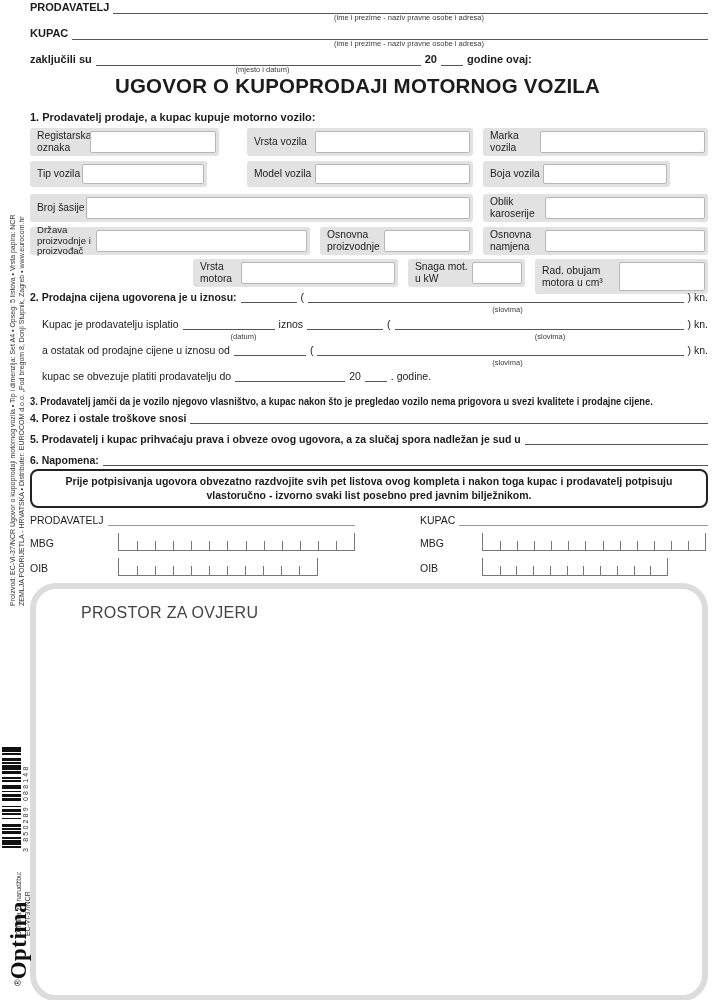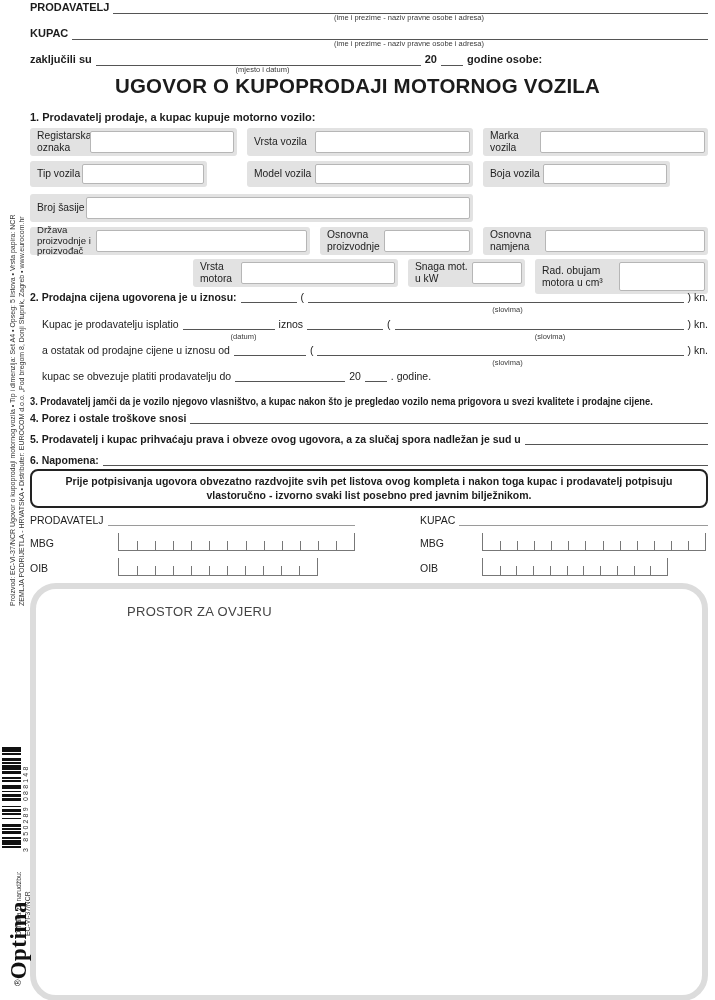--- a/index.html
+++ b/index.html
@@ -27,21 +27,21 @@
   .para3 { position:absolute; left:30px; font-weight:700; font-size:10px;
            white-space:nowrap; transform:scaleX(0.93); transform-origin:0 50%; }
   .notice { position:absolute; left:30px; width:678px; border:2px solid #222; border-radius:8px;
             text-align:center; font-weight:700; font-size:10.5px; line-height:1.38; padding:3px 14px; }
   .sig-line { border-bottom:1.2px solid #9a9a9a; height:12px; }
   .sig-label { position:absolute; font-size:10.5px; color:#222; }
   .comb { position:absolute; border-bottom:1px solid #777; border-left:1px solid #777; border-right:1px solid #777; }
   .comb i { position:absolute; bottom:0; width:1px; height:9px; background:#777; }
   .stamp { position:absolute; left:30px; top:583px; width:678px; height:418px;
            border:6px solid #dcdcdc; border-radius:26px; }
-  .stamp-label { position:absolute; left:45px; top:15px; font-size:13px; color:#444; letter-spacing:0.3px;margin-left:46px; }
+  .stamp-label { position:absolute; left:45px; top:15px; font-size:16px; color:#444; letter-spacing:0.3px; }
   .vtext { position:absolute; transform:rotate(-90deg); transform-origin:0 0;
            font-size:7px; color:#333; white-space:nowrap; line-height:1.3; }
   .barcode { position:absolute; left:2px; top:747px; width:19px; height:106px;
              display:flex; flex-direction:column; }
   .barcode div { width:100%; }
   .brand { font-family:"Liberation Serif", serif; font-weight:700; font-size:23px; letter-spacing:0.5px; color:#111; }
   .reg { font-size:9px; vertical-align:5px; color:#111; }
 </style>
 </head>
 <body>
@@ -58,29 +58,29 @@
     <span class="b fs11">KUPAC</span>
     <span class="blank grow"></span>
   </div>
   <div class="cap" style="left:110px; top:40px; width:598px">(ime i prezime - naziv pravne osobe i adresa)</div>
 
   <div class="row" style="left:30px; top:53px; right:7px">
     <span class="b fs11">zaključili su</span>
     <span class="blank" style="width:325px"></span>
     <span class="b fs11">20</span>
     <span class="blank" style="width:22px"></span>
-    <span class="b fs11">godine osobe:</span>
+    <span class="b fs11">godine ovaj:</span>
   </div>
   <div class="cap" style="left:100px; top:66px; width:325px">(mjesto i datum)</div>
 
   <div class="title" style="top:74px">UGOVOR O KUPOPRODAJI MOTORNOG VOZILA</div>
 
   <div class="heading" style="left:30px; top:111px">1. Prodavatelj prodaje, a kupac kupuje motorno vozilo:</div>
 
-  <div class="field" style="left:30px; top:128px; width:207px; height:28px">
+  <div class="field" style="left:30px; top:128px; width:189px; height:28px">
     <div class="flabel" style="width:52px">Registarska oznaka</div>
     <div class="finput" style="left:60px"></div>
   </div>
   <div class="field" style="left:247px; top:128px; width:226px; height:28px">
     <div class="flabel" style="width:62px">Vrsta vozila</div>
     <div class="finput" style="left:68px"></div>
   </div>
   <div class="field" style="left:483px; top:128px; width:225px; height:28px">
     <div class="flabel" style="width:48px">Marka vozila</div>
     <div class="finput" style="left:57px"></div>
@@ -95,20 +95,24 @@
     <div class="finput" style="left:68px"></div>
   </div>
   <div class="field" style="left:483px; top:161px; width:187px; height:26px">
     <div class="flabel" style="width:54px">Boja vozila</div>
     <div class="finput" style="left:60px"></div>
   </div>
 
   <div class="field" style="left:30px; top:194px; width:443px; height:28px">
     <div class="flabel" style="width:48px">Broj šasije</div>
     <div class="finput" style="left:56px"></div>
+  </div>
+  <div class="field" style="left:483px; top:194px; width:225px; height:28px">
+    <div class="flabel" style="width:52px">Oblik karoserije</div>
+    <div class="finput" style="left:62px"></div>
   </div>
 
   <div class="field" style="left:30px; top:227px; width:280px; height:28px">
     <div class="flabel" style="width:58px; font-size:9.6px">Država proizvodnje i proizvođač</div>
     <div class="finput" style="left:66px"></div>
   </div>
   <div class="field" style="left:320px; top:227px; width:153px; height:28px">
     <div class="flabel" style="width:58px">Osnovna proizvodnje</div>
     <div class="finput" style="left:64px"></div>
   </div>

